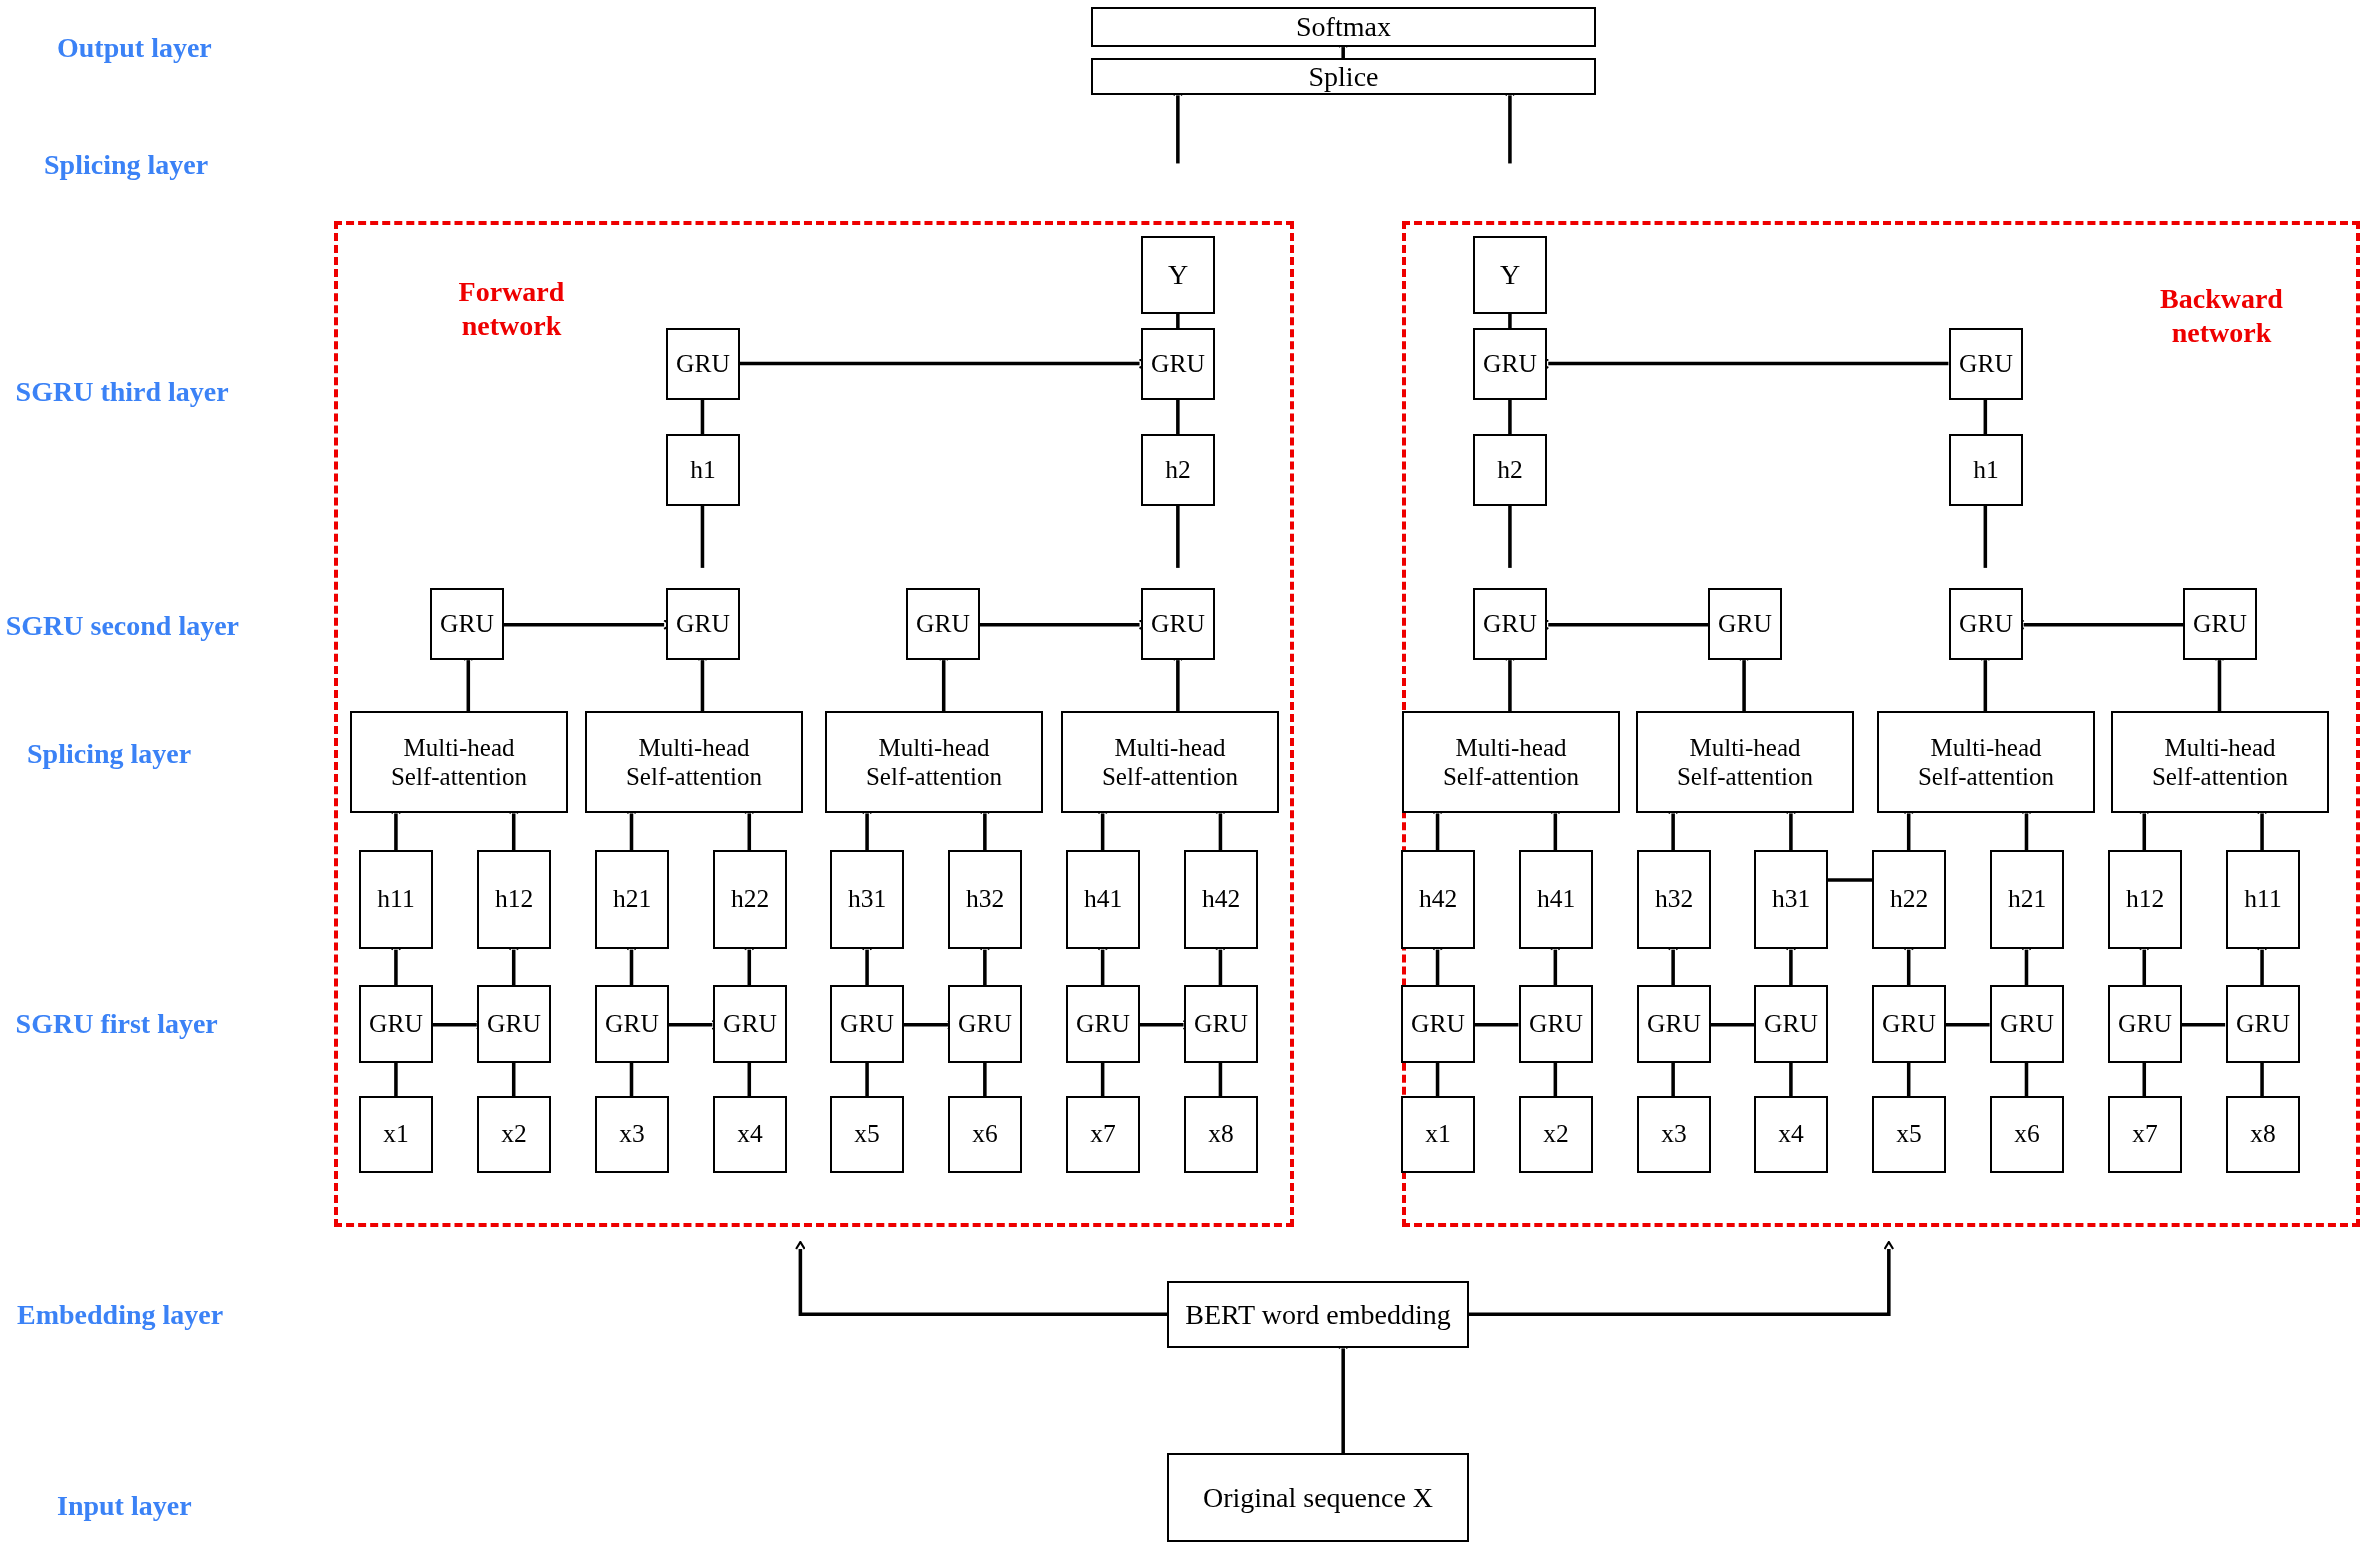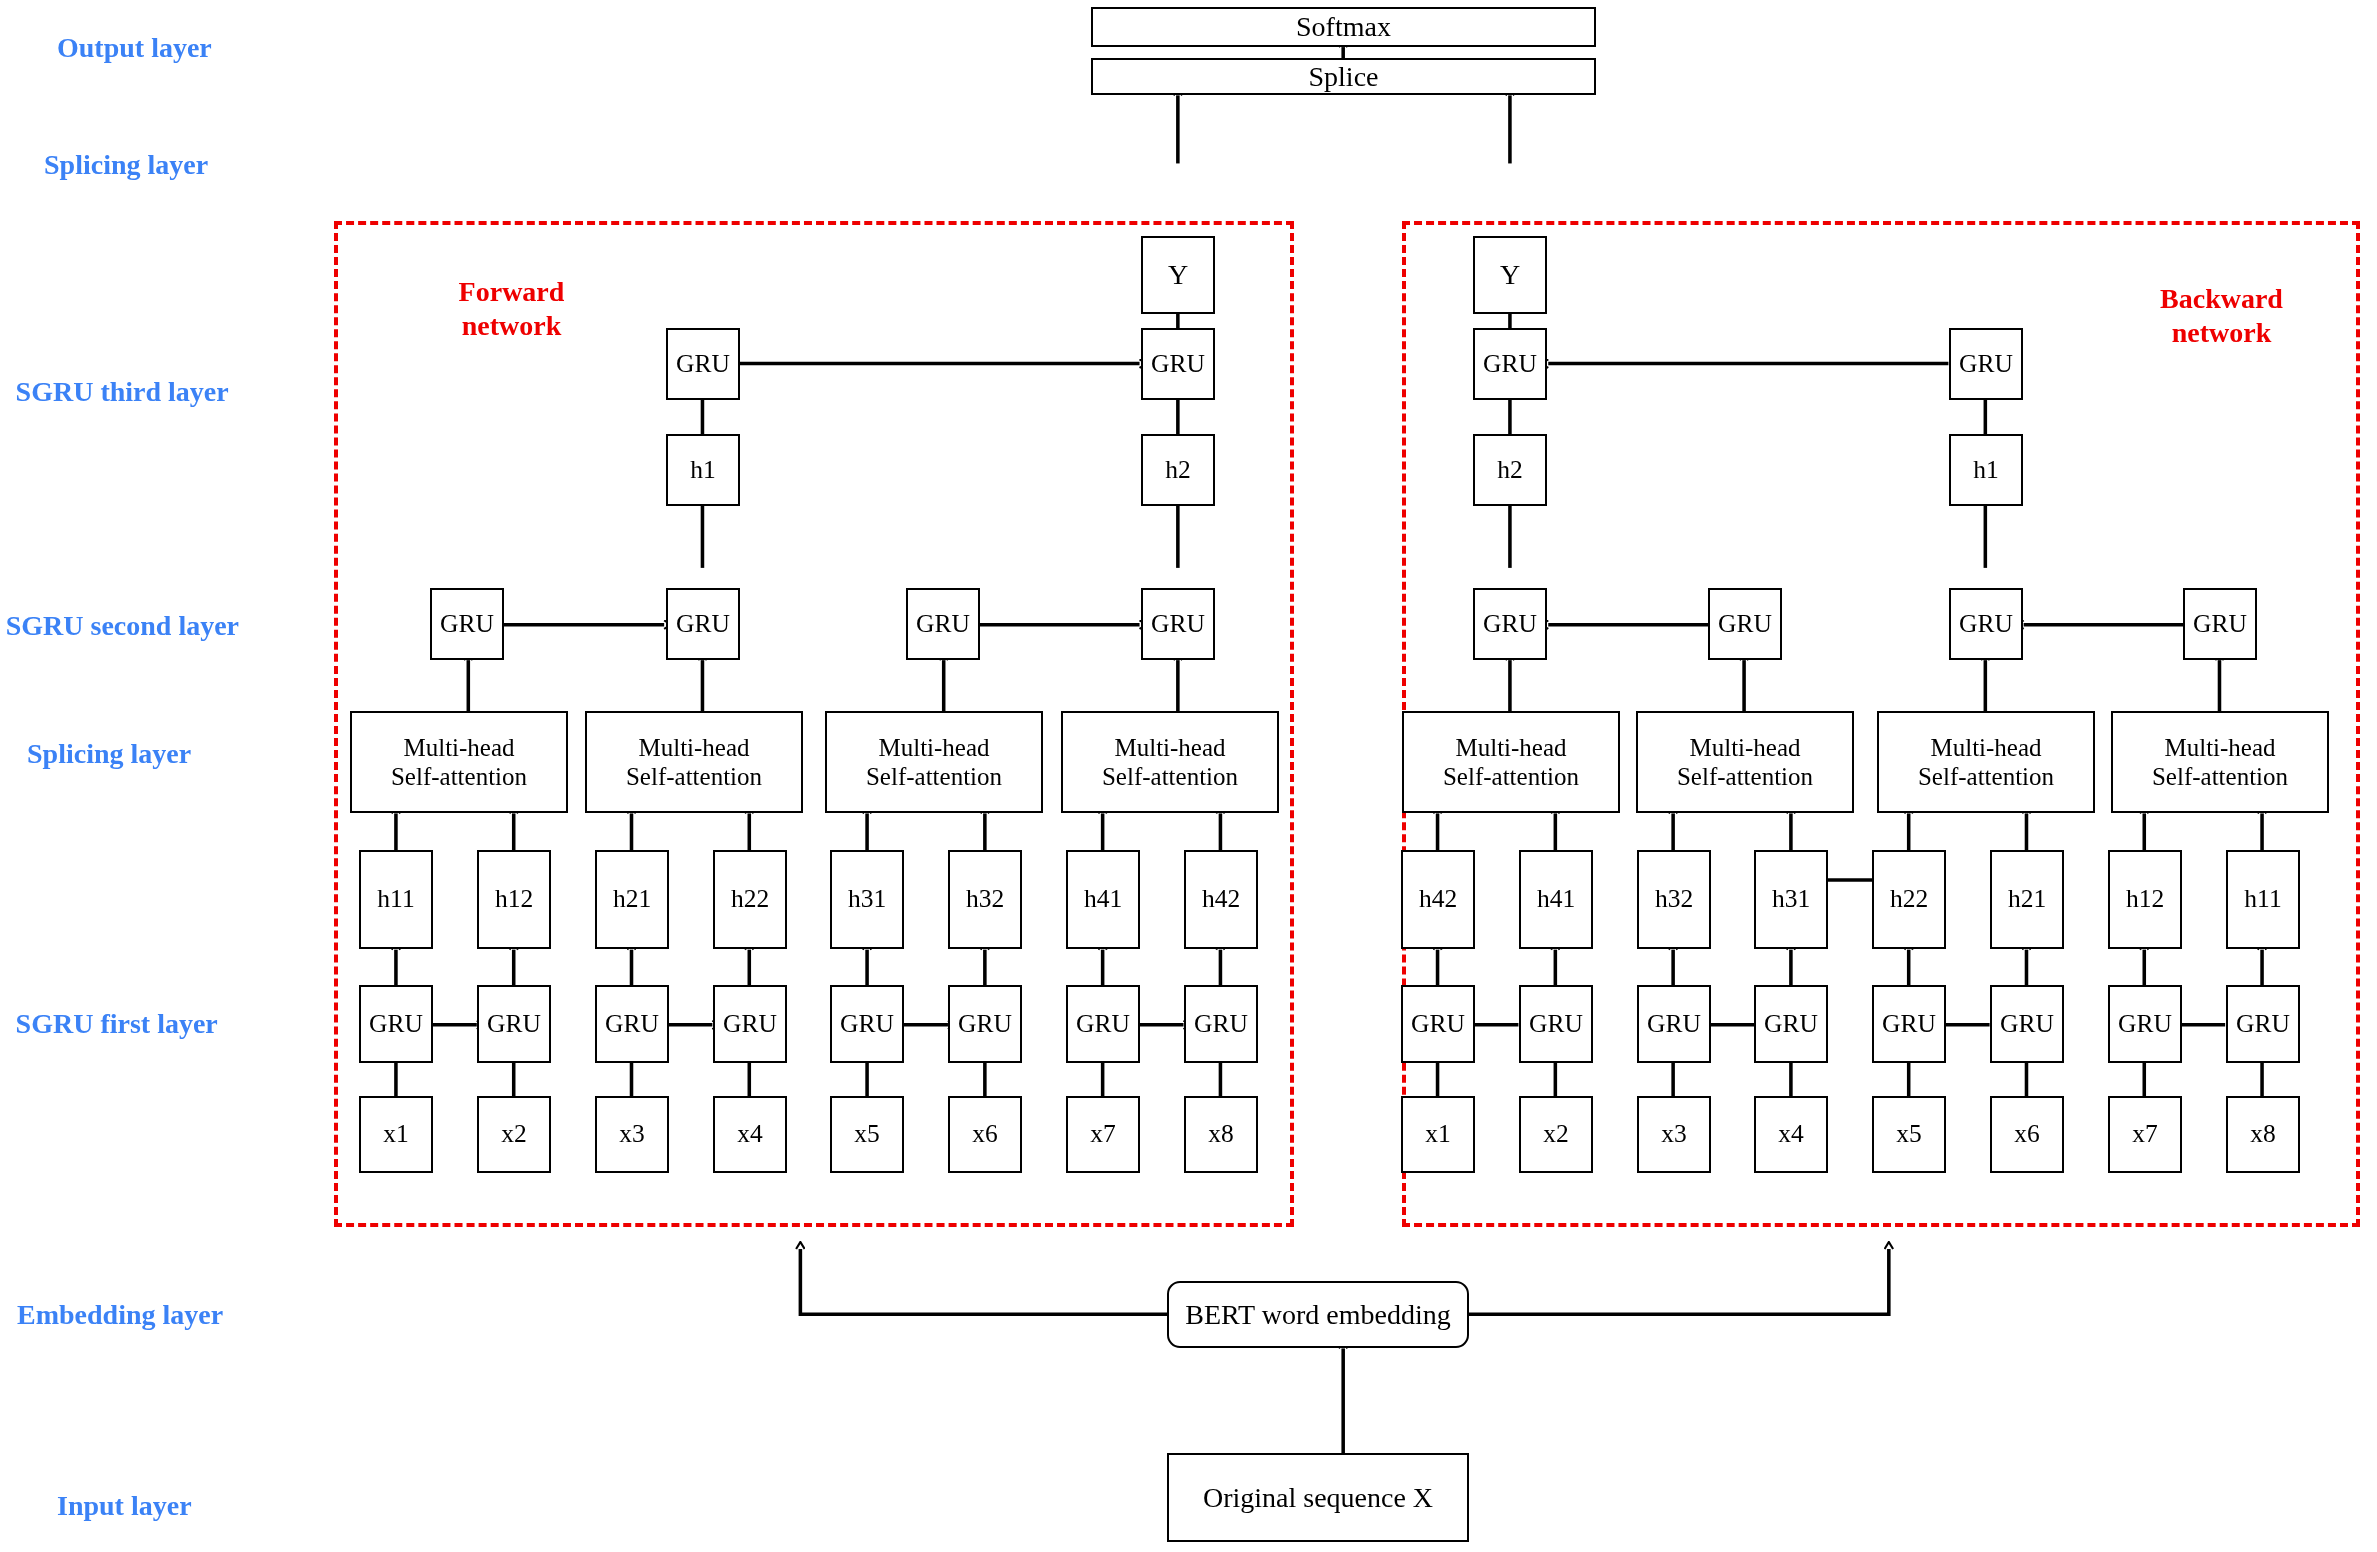--- a/index.html
+++ b/index.html
@@ -276,17 +276,17 @@
 
   <div class="box small" style="left:1401px;top:1096px;width:74px;height:77px;">x1</div>
   <div class="box small" style="left:1519px;top:1096px;width:74px;height:77px;">x2</div>
   <div class="box small" style="left:1637px;top:1096px;width:74px;height:77px;">x3</div>
   <div class="box small" style="left:1754px;top:1096px;width:74px;height:77px;">x4</div>
   <div class="box small" style="left:1872px;top:1096px;width:74px;height:77px;">x5</div>
   <div class="box small" style="left:1990px;top:1096px;width:74px;height:77px;">x6</div>
   <div class="box small" style="left:2108px;top:1096px;width:74px;height:77px;">x7</div>
   <div class="box small" style="left:2226px;top:1096px;width:74px;height:77px;">x8</div>
 
-  <div class="box" style="left:1167px;top:1281px;width:302px;height:67px;border-radius:13px;">BERT word embedding</div>
+  <div class="box" style="left:1167px;top:1281px;width:302px;height:67px;">BERT word embedding</div>
   <div class="box" style="left:1167px;top:1453px;width:302px;height:89px;text-align:right;">Original sequence X</div>
 
 </div>
 
 
 </body></html>

